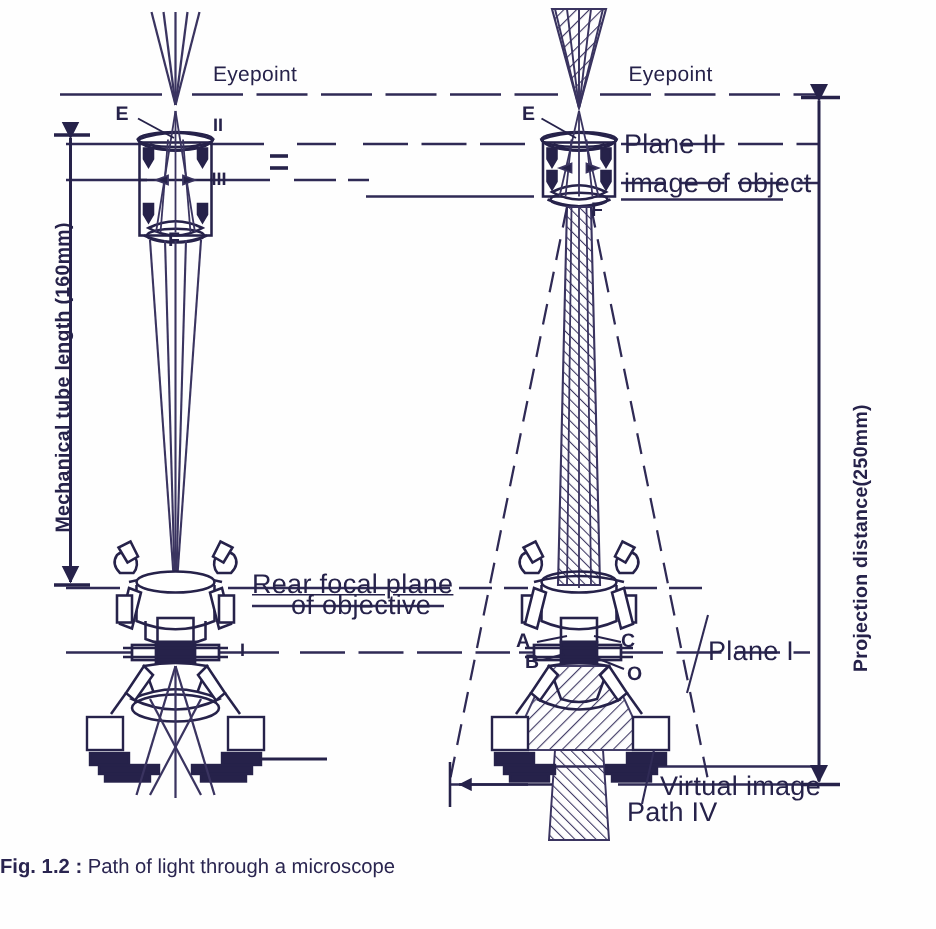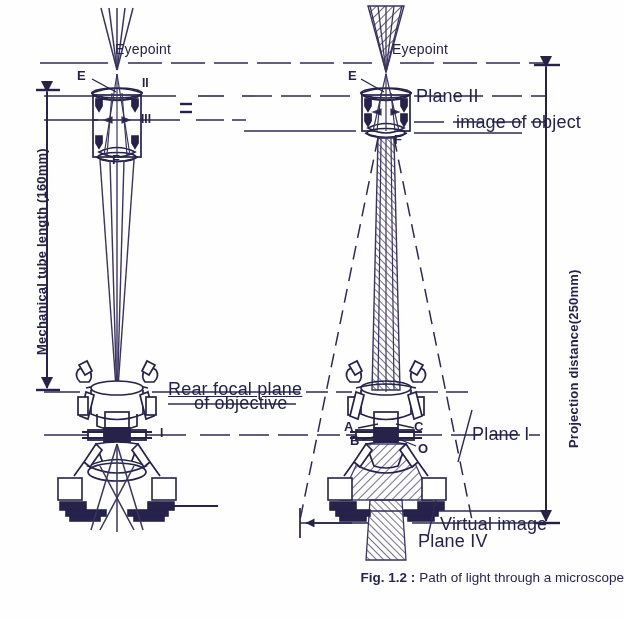--- a/index.html
+++ b/index.html
@@ -12,35 +12,35 @@
   }
   #stage{position:absolute;inset:0;width:624px;height:619px;background:#fefefe;}
   svg#fig{position:absolute;left:0;top:0;width:624px;height:619px;display:block;}
   .lbl{
     position:absolute;
     font-family:"Liberation Sans", sans-serif;
     color:#26224a;
     white-space:nowrap;
     letter-spacing:.2px;
   }
-  .t-eyepoint{font-size:14px;}
+  .t-eyepoint{font-size:14px;padding-left:27px;}
   .t-plane{font-size:18px;}
   .t-letter{font-size:13px;font-weight:600;}
   .t-roman{font-size:12px;font-weight:600;letter-spacing:0;}
   .vert{
     transform-origin:0 0;
     transform:rotate(-90deg);
     font-size:13px;
     font-weight:700;
   }
   .caption{
     position:absolute;
     left:0;right:0;
     top:570px;
-    text-align:right;
+    text-align:left;
     font-size:13.5px;
     color:#2a2550;
   }
   .caption b{font-weight:700;}
 </style>
 </head>
 <body>
 
 <div id="stage">
 
@@ -357,28 +357,28 @@
   <div class="lbl t-roman" style="left:141px;top:112px;">III</div>
   <div class="lbl t-roman" style="left:160px;top:426px;">I</div>
 
   <div class="lbl vert" style="left:34px;top:355px;">Mechanical tube length (160mm)</div>
 
   <div class="lbl t-eyepoint" style="left:392px;top:41px;">Eyepoint</div>
   <div class="lbl t-letter" style="left:348px;top:68px;">E</div>
   <div class="lbl t-letter" style="left:394px;top:132px;">F</div>
 
   <div class="lbl t-plane" style="left:416px;top:86px;">Plane II</div>
-  <div class="lbl t-plane" style="left:416px;top:112px;margin-left:40px;">image of object</div>
+  <div class="lbl t-plane" style="left:416px;top:112px;">image of object</div>
 
   <div class="lbl t-plane" style="left:168px;top:379px;text-decoration:underline;">Rear focal plane</div>
   <div class="lbl t-plane" style="left:194px;top:393px;text-align:center;">of objective</div>
 
   <div class="lbl t-plane" style="left:472px;top:424px;">Plane I</div>
   <div class="lbl t-plane" style="left:440px;top:514px;">Virtual image</div>
-  <div class="lbl t-plane" style="left:418px;top:531px;">Plane IV</div>
+  <div class="lbl t-plane" style="left:418px;top:531px;">Path IV</div>
 
   <div class="lbl t-letter" style="left:344px;top:419px;">A</div>
   <div class="lbl t-letter" style="left:350px;top:433px;">B</div>
   <div class="lbl t-letter" style="left:414px;top:419px;">C</div>
   <div class="lbl t-letter" style="left:418px;top:441px;">O</div>
 
   <div class="lbl vert" style="left:566px;top:448px;">Projection distance(250mm)</div>
 
   <div class="caption">
     <b>Fig. 1.2 :</b><span> Path of light through a microscope</span>

